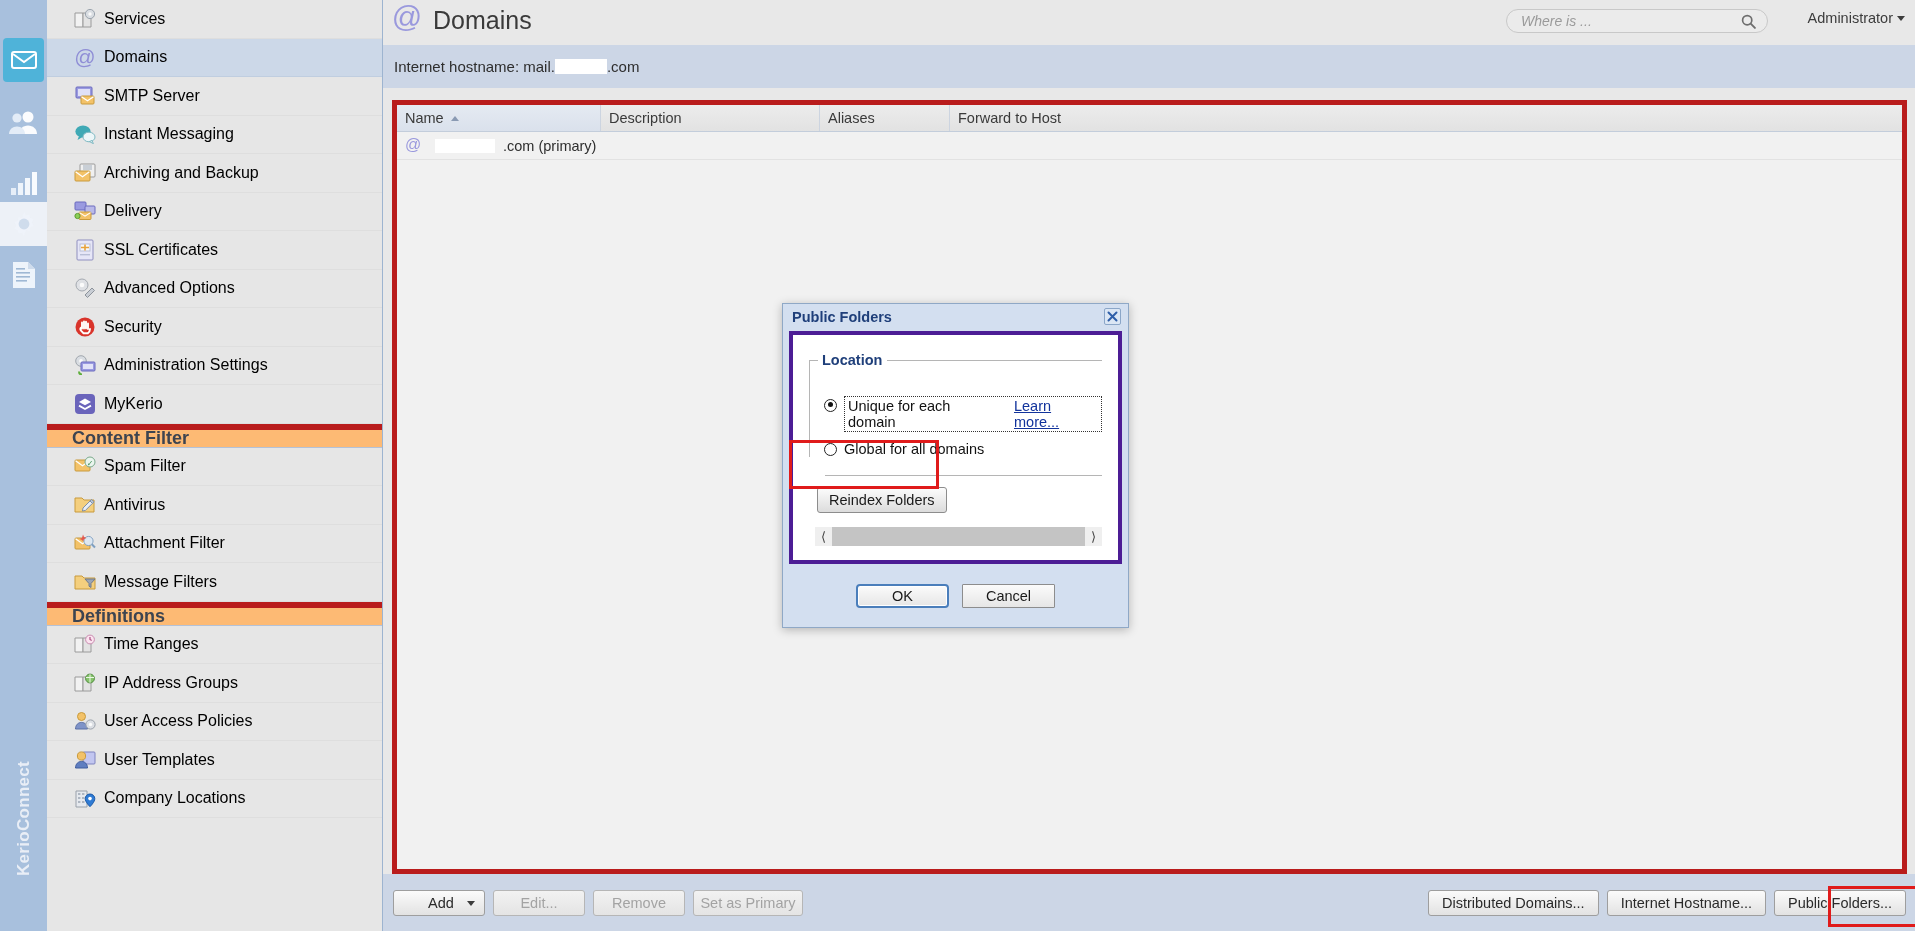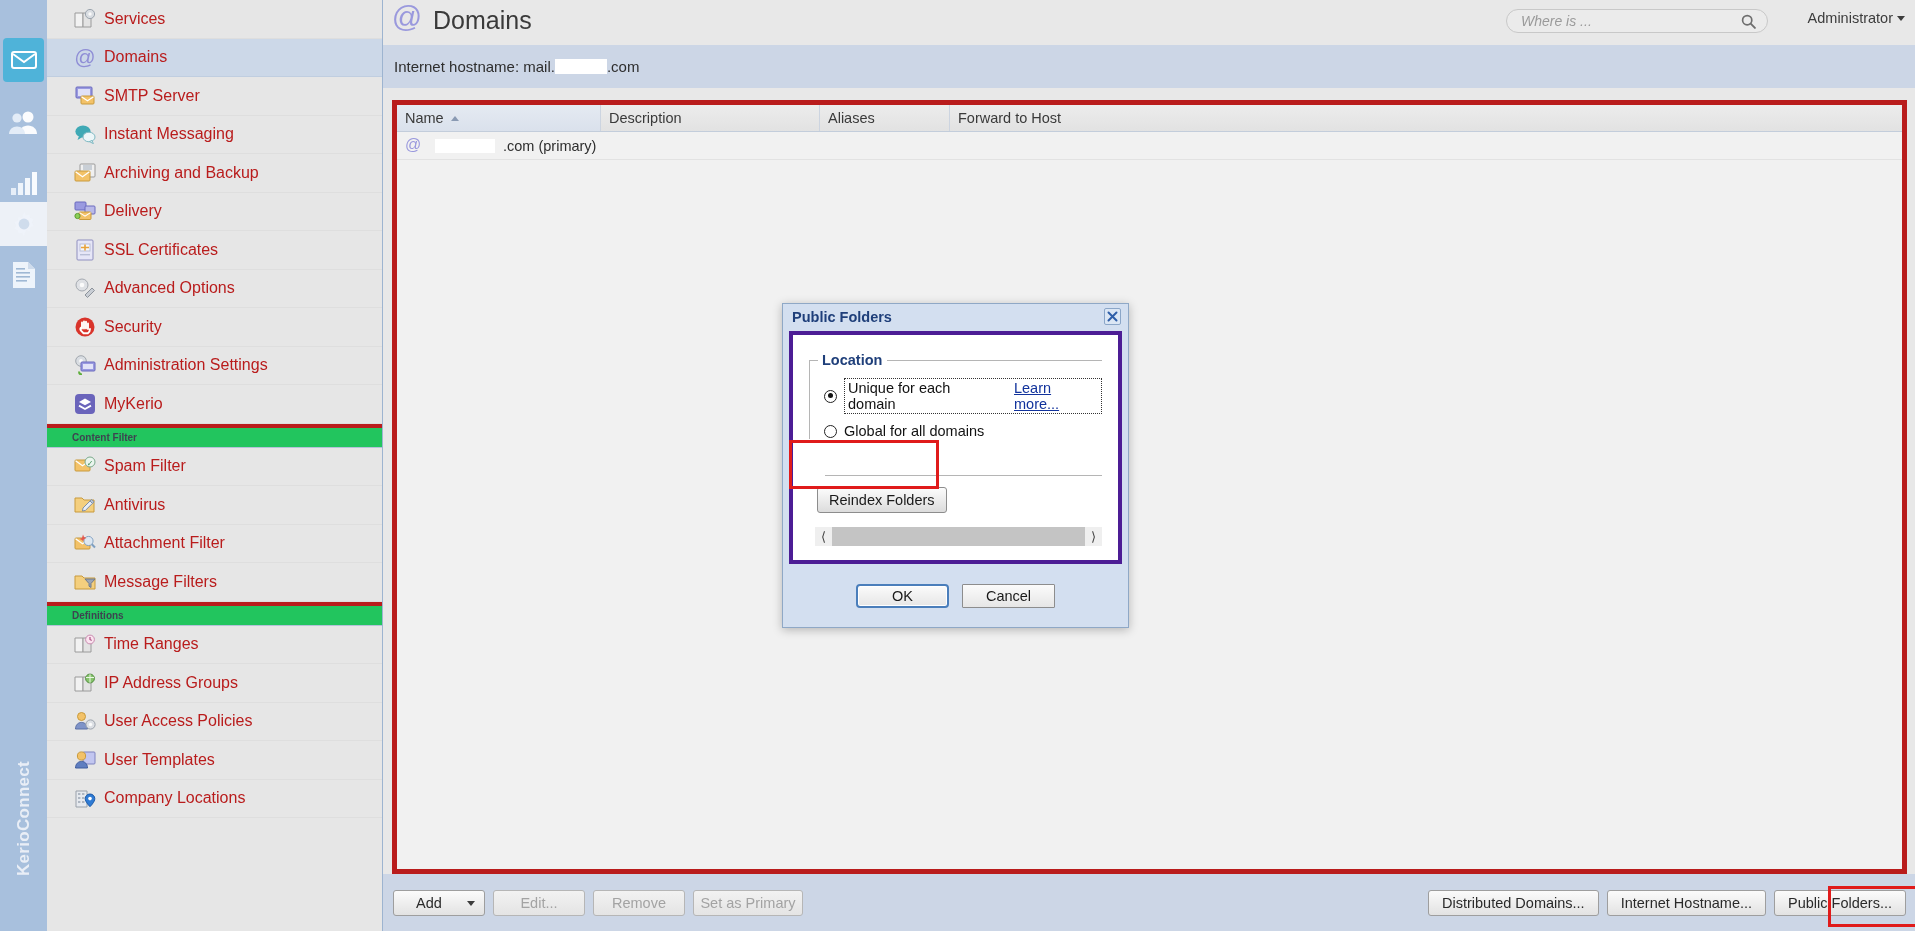--- a/index.html
+++ b/index.html
@@ -34,34 +34,34 @@
   
   #sidebar {
     position: absolute; left: 47px; top: 0; width: 336px; height: 931px;
     background: #e6e6e6; border-right: 1px solid #9db4d0;
   }
   .nav-item {
     position: relative; height: 38.5px;
     display: flex; align-items: center;
     padding-left: 57px;
     border-bottom: 1px solid #dedede;
-    color: #b91c1c; font-size: 16px;
+    color: #000000; font-size: 16px;
     cursor: pointer;
   }
   .nav-item.active { background: #ccd8e8; border-bottom-color: #c0cee0; }
   .nav-ico {
     position: absolute; left: 26px; top: 50%; transform: translateY(-50%);
     width: 24px; height: 24px; display: flex; align-items: center; justify-content: center;
   }
   .nav-group {
     height: 24px; display: flex; align-items: center;
     padding-left: 25px;
-    background: #22c55e;
-    color: #3d4450; font-size: 10px; font-weight: bold;
-    border-top: 4px solid #b91c1c; border-bottom: 1px solid #b4c2d8;
+    background: #fdba74;
+    color: #3d4450; font-size: 18px; font-weight: bold;
+    border-top: 6px solid #b91c1c; border-bottom: 1px solid #b4c2d8;
   }
 
   
   #main {
     position: absolute; left: 383px; top: 0; right: 0; height: 931px;
     background: #e8e8e8;
   }
   #topbar { position: relative; height: 45px; background: #e8e8e8; }
   #page-title {
     position: absolute; left: 10px; top: 3px;
@@ -140,21 +140,21 @@
     background: linear-gradient(#fbfbfb, #e2e2e2);
     border: 1px solid #9e9e9e; border-radius: 3px;
     font-family: "Liberation Sans", sans-serif;
     font-size: 14.5px; color: #2a2a2a;
     cursor: pointer; white-space: nowrap;
     display: inline-flex; align-items: center; justify-content: center;
   }
   .btn.disabled { color: #a3a3a3; border-color: #b6b6b6;
     background: linear-gradient(#f2f2f2, #e4e4e4); cursor: default; }
   #btm-left { position: absolute; left: 10px; top: 16px; display: flex; gap: 8px; }
-  #btn-add { width: 92px; justify-content: flex-start; padding-left: 22px; position: relative; }
+  #btn-add { width: 92px; justify-content: flex-start; padding-left: 34px; position: relative; }
   #btn-add .caret-dn { position: absolute; right: 9px; top: 10px; }
   #btm-right { position: absolute; right: 9px; top: 16px; display: flex; gap: 8px; }
 
   
   .annot { position: absolute; border: 3px solid #e01b1b; pointer-events: none; }
 
   
   #dialog {
     position: absolute; left: 782px; top: 303px; width: 347px; height: 325px;
     background: #d3dff0;
@@ -192,21 +192,21 @@
   .radio-row:first-of-type { margin-top: 10px; }
   .radio {
     width: 13px; height: 13px; border: 1.6px solid #222; border-radius: 50%;
     background: #fff; position: relative; flex: none;
   }
   .radio.on::after {
     content: ""; position: absolute; left: 2.5px; top: 2.5px;
     width: 5px; height: 5px; border-radius: 50%; background: #111;
   }
   .focus-ring { border: 1px dotted #333; padding: 1px 3px; display: flex;
-    align-items: center; gap: 16px; }
+    align-items: center; gap: 16px; margin-top: 18px; }
   a.learn {
     color: #12339c; font-size: 14.5px; text-decoration: underline; cursor: pointer;
   }
   #grp-rule {
     position: absolute; left: 32px; right: 16px; top: 140px;
     border-top: 1px solid #b5b5b5;
   }
   #btn-reindex {
     position: absolute; left: 24px; top: 152px;
     height: 26px; padding: 0 11px;

